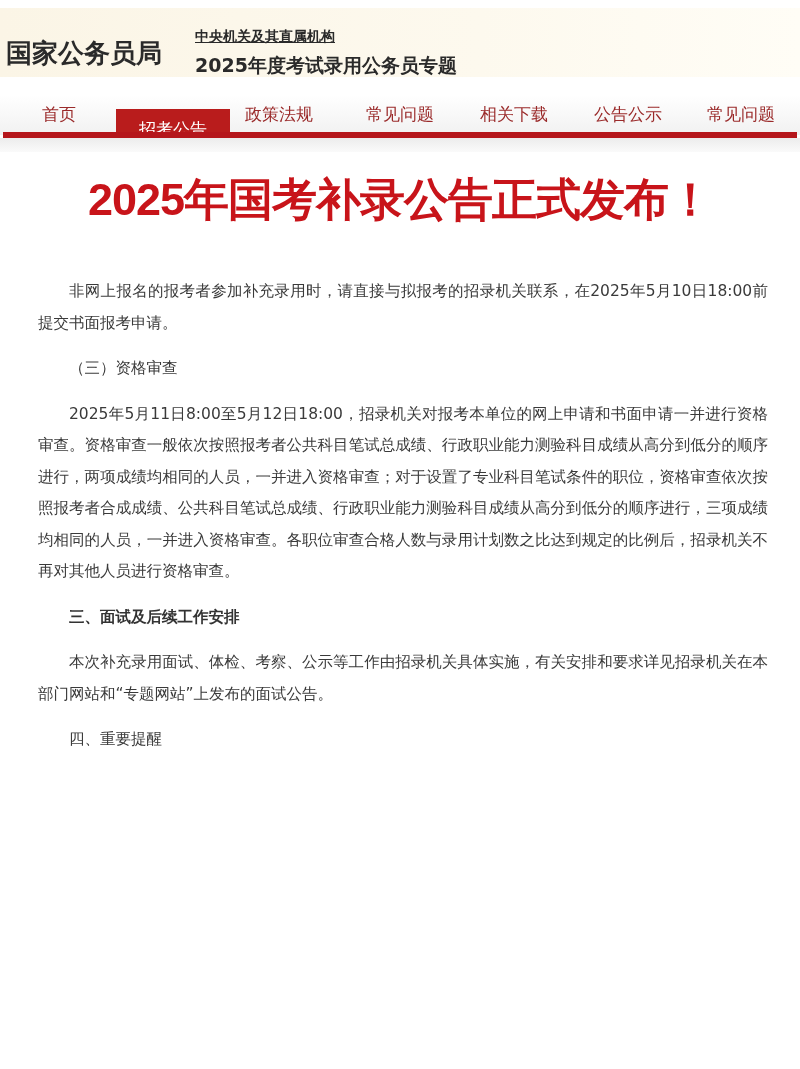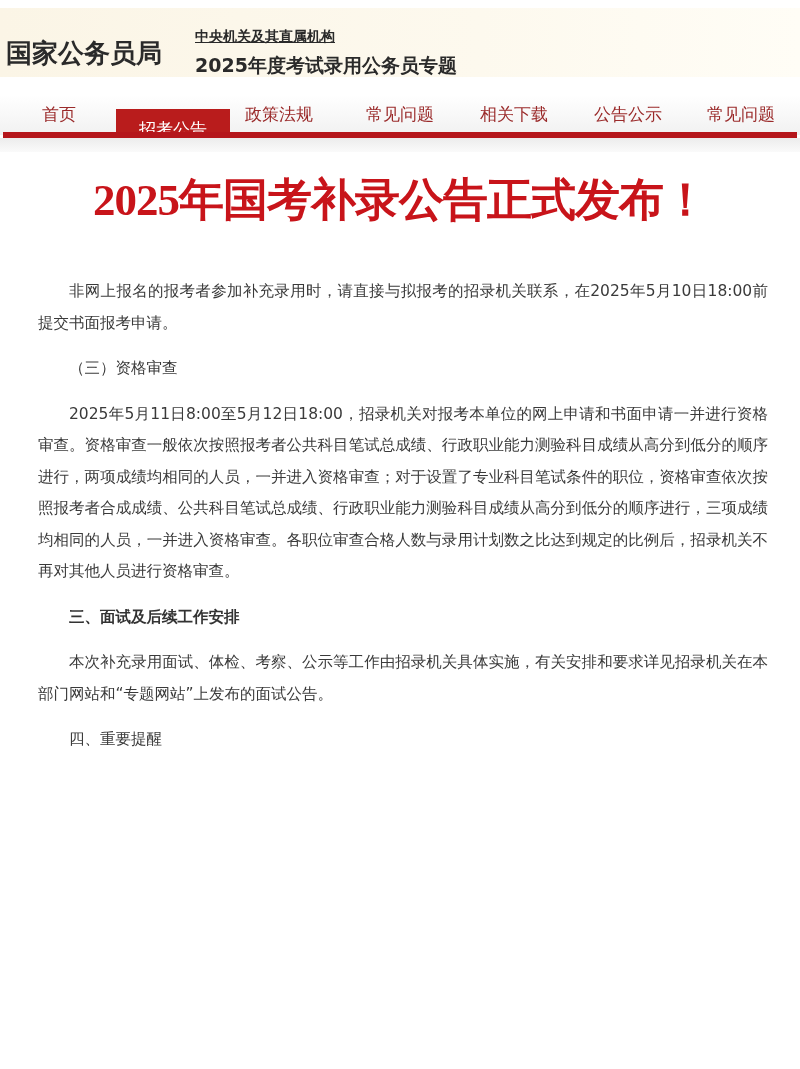--- a/index.html
+++ b/index.html
@@ -42,21 +42,21 @@
   .nav-item {
     position: absolute; top: 95px; height: 38px; width: 114px;
     display: flex; align-items: center; justify-content: center;
     font-size: 17px; color: #9a2a2a; cursor: pointer; white-space: nowrap;
   }
   .nav-item.active {
     background: #b91c1c; color: #ffffff; top: 109px; height: 40px;
   }
   .headline {
     position: absolute; left: 0; top: 170px; width: 800px; text-align: center;
-    font-family: Liberation Serif, serif;
+    font-family: Liberation Sans, sans-serif;
     font-size: 45px; font-weight: bold; color: #c8141a; letter-spacing: -1px;
     white-space: nowrap;
   }
   .content {
     position: absolute; left: 38px; top: 262px; width: 730px;
     font-size: 15.5px; line-height: 31.5px; color: #3a3a3a;
   }
   .content p { margin: 14px 0 11px 0; text-indent: 2em; text-align: justify; }
   .content p.h { font-weight: normal; }
   .content p.hb { font-weight: bold; color: #333; }

